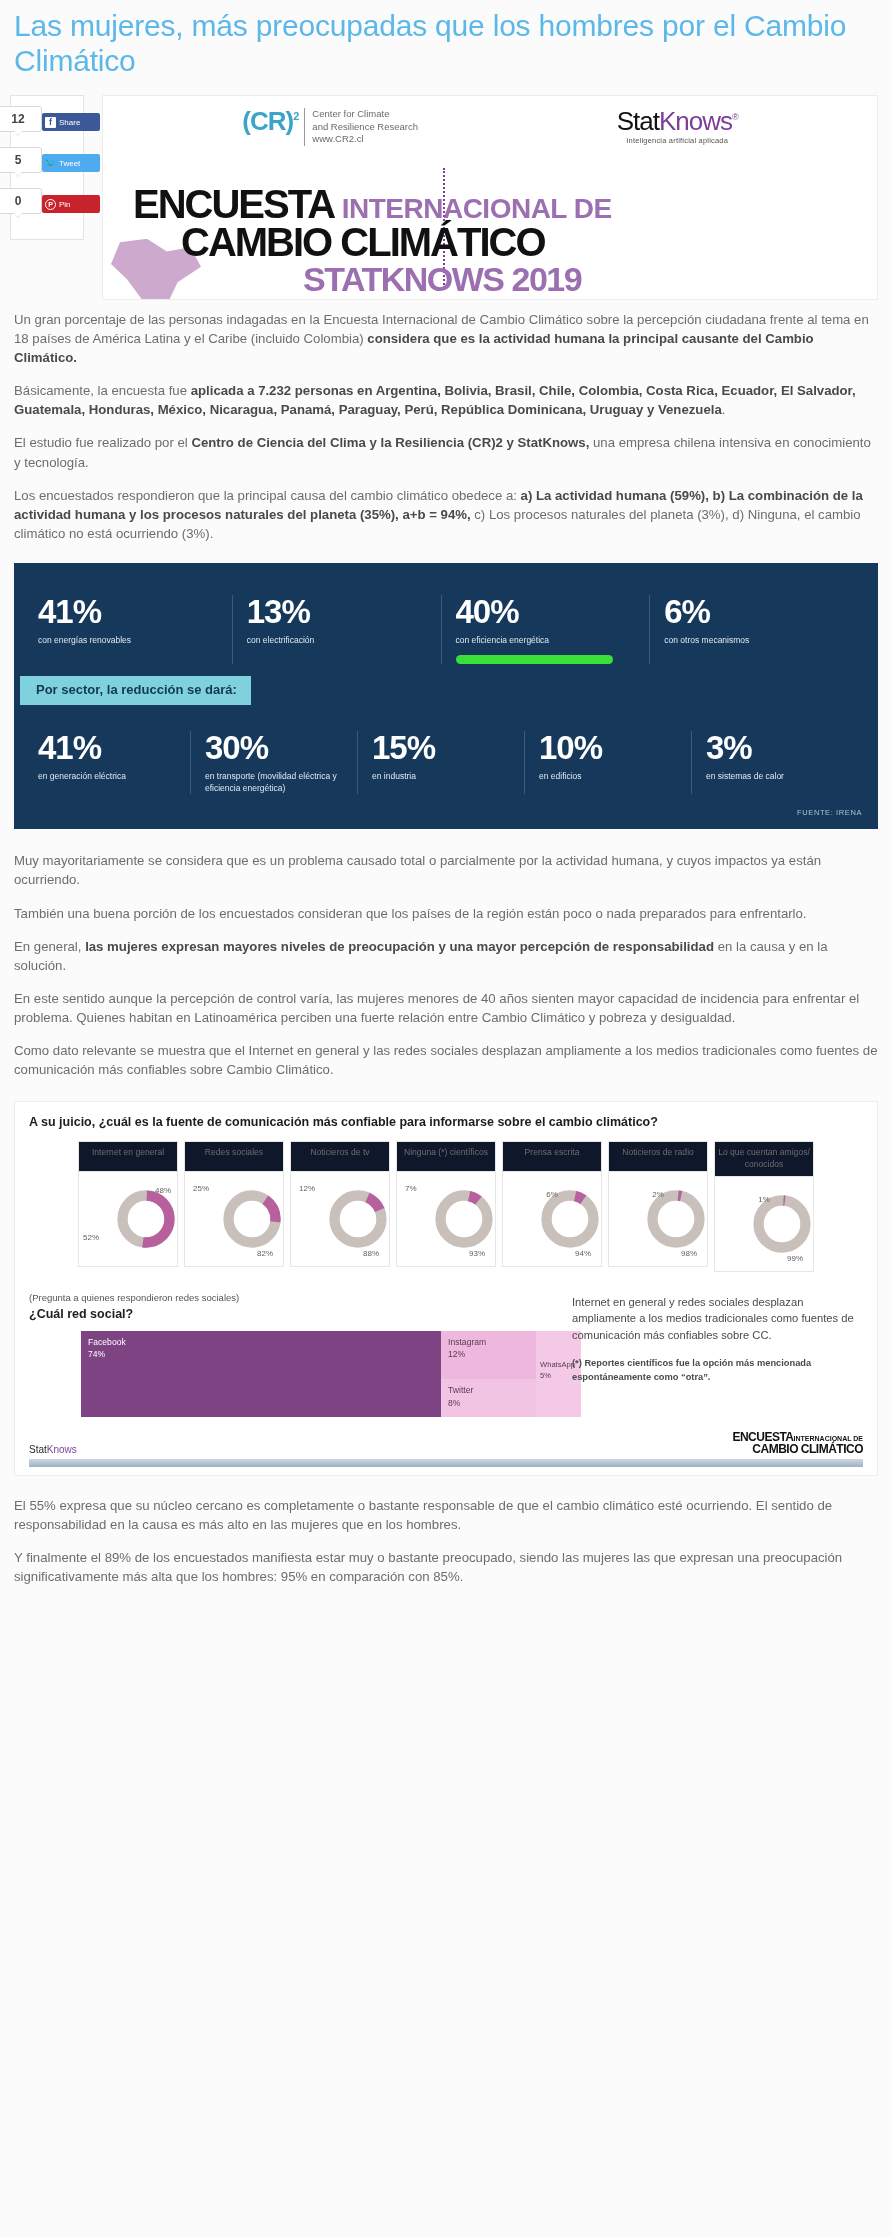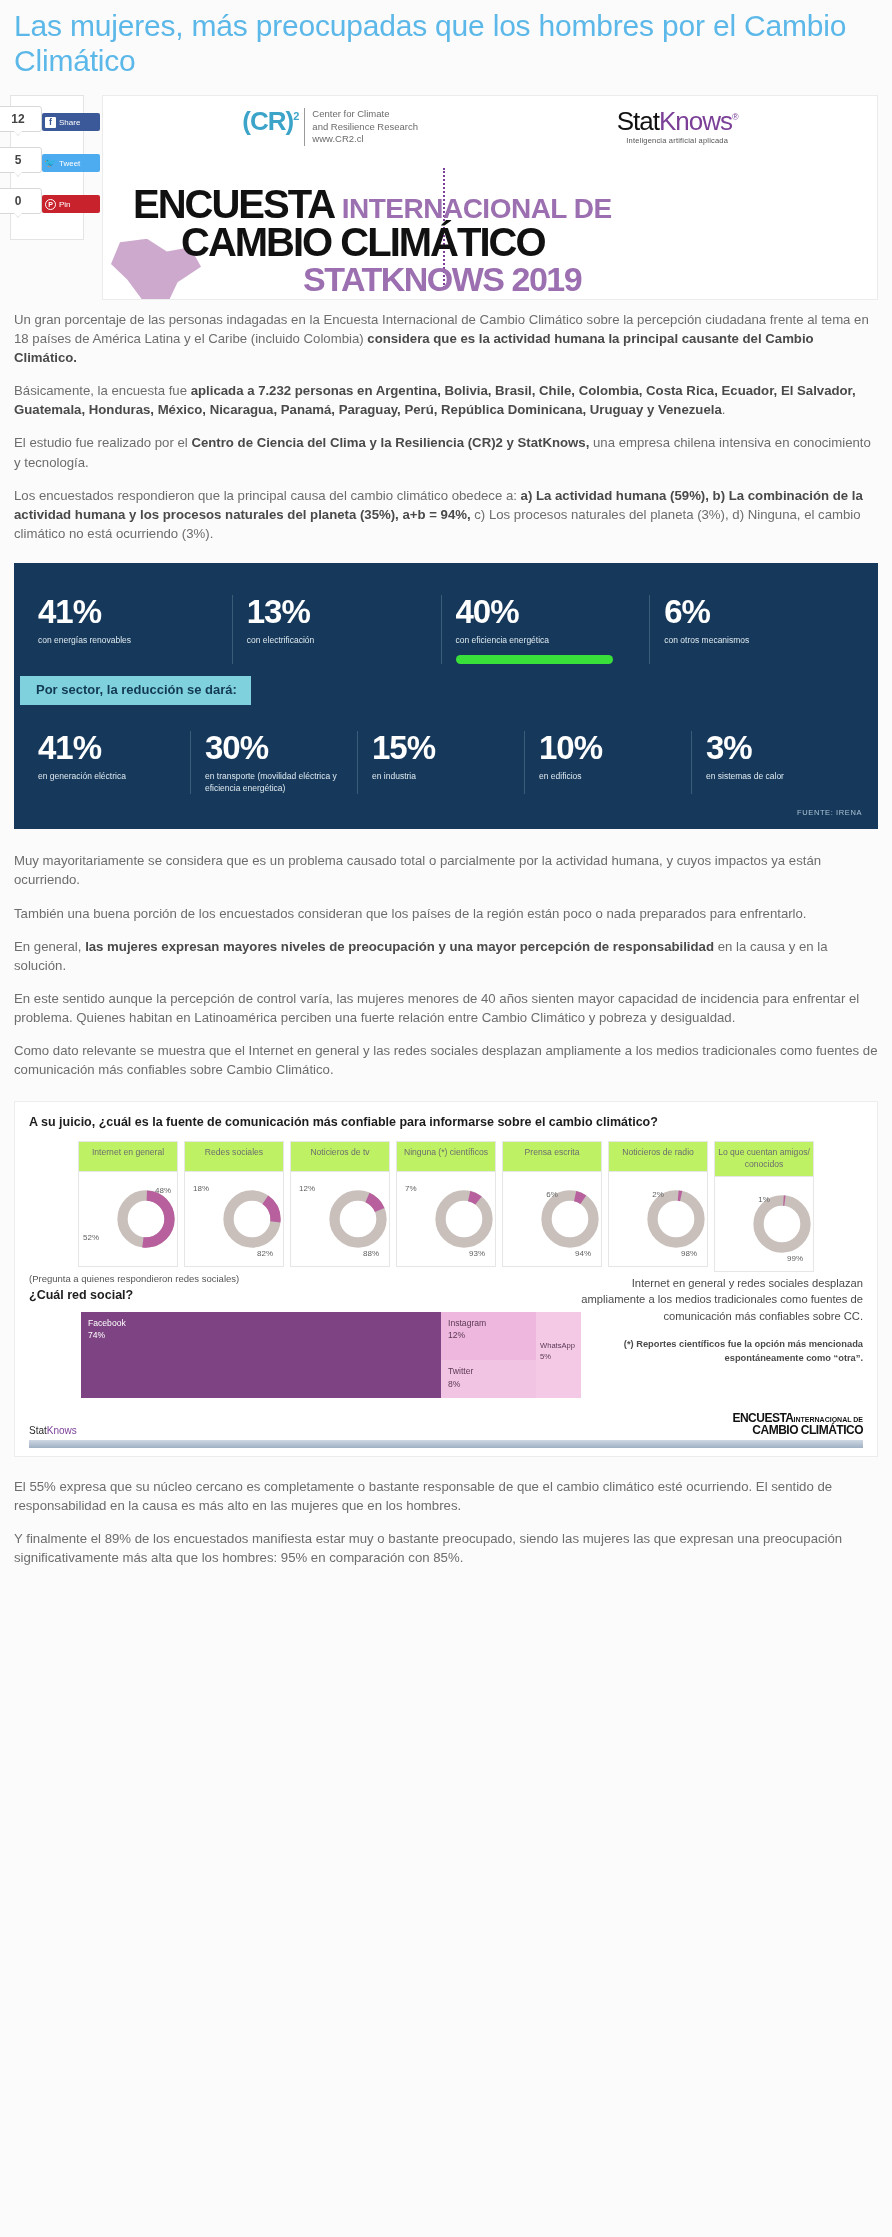--- a/index.html
+++ b/index.html
@@ -158,49 +158,49 @@
     padding: 12px 14px 8px 14px;
     position:relative;
   }
   .slide-q {
     font-size: 12.5px; font-weight: 700; color:#1d1d1d; line-height:1.35;
     margin: 0 0 10px 0;
   }
   .donut-row { display:flex; justify-content:center; gap:6px; align-items:flex-start; }
   .donut-card { width: 100px; }
   .donut-head {
-    background:#bef264; border:1px solid #e6e6e6; border-bottom:none;
+    background:#0f172a; border:1px solid #e6e6e6; border-bottom:none;
     font-size: 8.6px; color:#6d6d6d; text-align:center;
     padding: 5px 3px 5px 3px; line-height:1.35; min-height: 30px;
   }
   .donut-body {
     border:1px solid #e6e6e6; height: 96px; position:relative;
     display:flex; align-items:center; justify-content:flex-end;
   }
   .donut-body svg { display:block; }
   .dlab { position:absolute; font-size:8px; color:#5f5f5f; }
   .dlab.tl { top:12px; left:8px; }
   .dlab.tr { top:14px; right:6px; }
   .dlab.bl { bottom:24px; left:4px; }
   .dlab.br { bottom:8px; right:10px; }
   .dlab.tc { top:18px; left:50%; transform:translateX(-50%); }
 
   
-  .tm-wrap { display:flex; margin-top:1px; gap:3px; }
+  .tm-wrap { display:flex; margin-top:20px; gap:3px; }
   .tm-left { width: 540px; }
   .tm-note { font-size: 9.5px; color:#555; margin-bottom:4px; }
   .tm-title { font-size: 12.5px; font-weight:700; color:#1d1d1d; margin-bottom: 10px; }
   .treemap { display:flex; height: 86px; width: 500px; margin-left: 52px; }
   .tm-fb { width: 72%; background:#7d4382; color:#fff; padding:5px 7px; font-size:8.6px; line-height:1.5; }
   .tm-col { width: 19%; display:flex; flex-direction:column; }
   .tm-ig { height: 56%; background:#eeb7dd; color:#5b3a55; padding:5px 7px; font-size:8.6px; line-height:1.5; }
   .tm-tw { height: 44%; background:#f2c4e3; color:#5b3a55; padding:5px 7px; font-size:8.6px; line-height:1.5; }
   .tm-wa { width: 9%; background:#f3c9e6; color:#5b3a55; padding:28px 4px 0 4px; font-size:7.6px; line-height:1.45; }
   .tm-right { flex:1; padding-top: 2px; }
-  .tm-right p { margin:0 0 14px 0; font-size: 11.2px; color:#4a4a4a; line-height:1.48;text-align:right; }
+  .tm-right p { margin:0 0 14px 0; font-size: 11.2px; color:#4a4a4a; line-height:1.48; }
   .tm-right p.fine { font-size: 9.3px; font-weight:700; line-height:1.5; }
   .slide-foot { display:flex; justify-content:space-between; align-items:flex-end; margin-top: 14px; }
   .sk-foot { font-size: 10px; color:#2b2b2b; }
   .sk-foot .b { color:#7b3f98; }
   .enc-foot { text-align:right; line-height:1.0; }
   .enc-foot .l1 { font-size: 12px; font-weight:800; color:#111; letter-spacing:-0.5px; }
   .enc-foot .l1 small { font-size: 7px; font-weight:700; letter-spacing:0; }
   .enc-foot .l2 { font-size: 12px; font-weight:800; color:#111; letter-spacing:-0.5px; }
   .taskbar { height: 8px; background: linear-gradient(#cfd8e3,#9fb0c4); margin-top: 4px; }
 </style>
@@ -352,21 +352,21 @@
         </div>
       </div>
 
       <div class="donut-card">
         <div class="donut-head">Redes sociales</div>
         <div class="donut-body">
           <svg width="62" height="62" viewBox="0 0 42 42">
             <circle cx="21" cy="21" r="15.9" fill="none" stroke="#c9c0bb" stroke-width="7"></circle>
             <circle cx="21" cy="21" r="15.9" fill="none" stroke="#b8609e" stroke-width="7" stroke-dasharray="18 82" stroke-dashoffset="16"></circle>
           </svg>
-          <span class="dlab tl">18%</span>
+          <span class="dlab tl">25%</span>
           <span class="dlab br">82%</span>
         </div>
       </div>
 
       <div class="donut-card">
         <div class="donut-head">Noticieros de tv</div>
         <div class="donut-body">
           <svg width="62" height="62" viewBox="0 0 42 42">
             <circle cx="21" cy="21" r="15.9" fill="none" stroke="#c9c0bb" stroke-width="7"></circle>
             <circle cx="21" cy="21" r="15.9" fill="none" stroke="#b8609e" stroke-width="7" stroke-dasharray="12 88" stroke-dashoffset="19"></circle>

